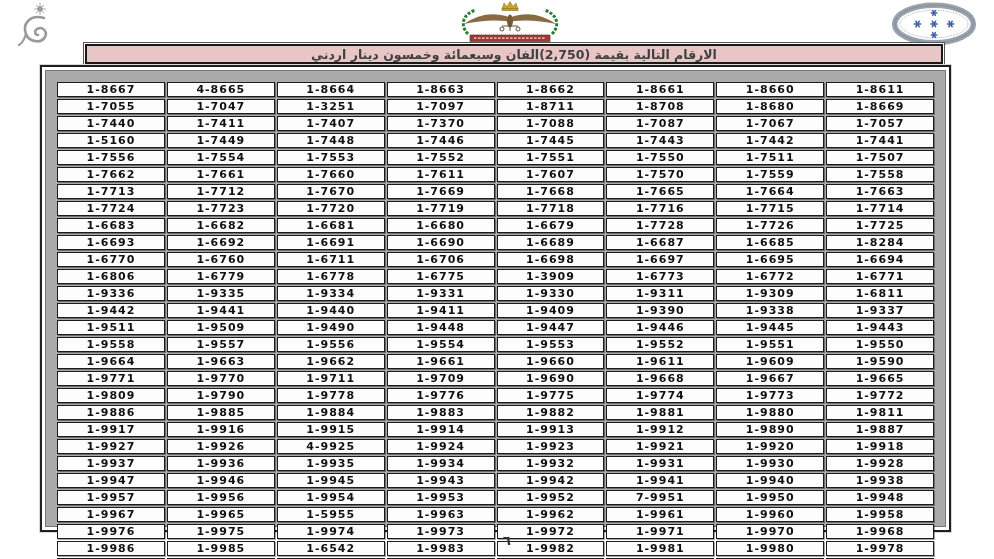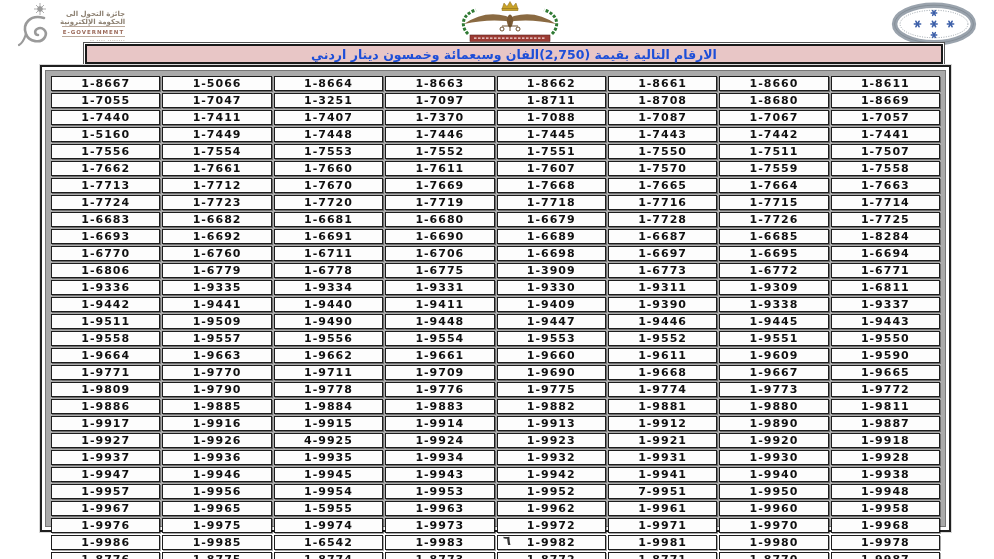--- a/index.html
+++ b/index.html
@@ -14,31 +14,31 @@
   .award-text .en{color:#9b6a5a;font-size:5.5px;letter-spacing:1px;border-top:1px solid #b9a89a;border-bottom:1px solid #b9a89a;display:inline-block;padding:0.5px 1px;}
   .award-text .tiny{color:#b0a698;font-size:4.5px;letter-spacing:0.5px;}
   .logo-center{position:absolute;left:452px;top:0;width:116px;height:44px;}
   .logo-right{position:absolute;left:888px;top:2px;width:92px;height:44px;}
   
   .title-band{
     position:absolute;left:85px;top:44px;width:858px;height:20px;
     background:#e8c6c6;border:2px solid #1a1a1a;
     box-shadow:0 0 0 1px #ffffff,0 0 0 2px #555555;
     box-sizing:border-box;display:flex;align-items:center;justify-content:center;
-    direction:rtl;font-weight:bold;font-size:12.5px;color:#1d4ed8;letter-spacing:0.2px;
+    direction:rtl;font-weight:bold;font-size:12.5px;color:#404040;letter-spacing:0.2px;
   }
   
   .table-outer{
     position:absolute;left:40px;top:65px;width:911px;height:467px;
     border:2px solid #1f1f1f;background:#ffffff;padding:3px;box-sizing:border-box;
     box-shadow:0 0 0 1px #d9d9d9;
   }
   .serial-grid{
     width:100%;height:100%;box-sizing:border-box;background:#aaaaaa;
-    border:1px solid #777777;padding:5px;
+    border:1px solid #777777;padding:11px;
     display:grid;grid-template-columns:repeat(8,1fr);grid-auto-rows:1fr;gap:2px;
   }
   .cell{
     background:#fdfdfd;border:1px solid #1c1c1c;box-shadow:1px 1px 0 rgba(0,0,0,0.35);
     display:flex;align-items:center;justify-content:center;
     font-weight:bold;font-size:11px;color:#111111;letter-spacing:1px;
     font-family:"DejaVu Sans",sans-serif;
   }
   
   .page-number{
@@ -60,26 +60,20 @@
           <line x1="27" y1="7" x2="30" y2="7"></line>
         <line x1="20" y1="3" x2="22" y2="5"></line>
           <line x1="26" y1="9" x2="28" y2="11"></line>
         <line x1="28" y1="3" x2="26" y2="5"></line>
           <line x1="22" y1="9" x2="20" y2="11"></line>
       </g>
       <path d="M28,16 C14,12 6,22 10,32 C13,40 25,42 29,35 C32,29 26,24 21,27 C18,29 19,33 22,33" stroke-width="2.6" stroke-linecap="round"></path>
       <path d="M10,32 C8,38 5,42 3,43" stroke-width="2.2" stroke-linecap="round"></path>
     </g>
   </svg>
-  <div class="award-text">
-    <div>جائزة التحول الى</div>
-    <div>الحكومة الإلكترونية</div>
-    <div class="en">E-GOVERNMENT</div>
-    <div class="tiny">········ ···· ··</div>
-  </div>
 </div>
 
 <div class="logo-center">
   <svg width="116" height="44" viewBox="0 0 116 44">
 
     <g stroke="#2f7a33" fill="none">
       <path d="M16,34 C8,26 10,14 24,10" stroke-width="3" stroke-dasharray="3,1.5"></path>
       <path d="M100,34 C108,26 106,14 92,10" stroke-width="3" stroke-dasharray="3,1.5"></path>
     </g>
 
@@ -138,21 +132,21 @@
         </g>
     </g>
   </svg>
 </div>
 
 <div class="title-band">الارقام التالية بقيمة  (2,750)الفان وسبعمائة وخمسون دينار اردني</div>
 
 <div class="table-outer">
   <div class="serial-grid">
       <div class="cell">1-8667</div>
-      <div class="cell">1-5066</div>
+      <div class="cell">4-8665</div>
       <div class="cell">1-8664</div>
       <div class="cell">1-8663</div>
       <div class="cell">1-8662</div>
       <div class="cell">1-8661</div>
       <div class="cell">1-8660</div>
       <div class="cell">1-8611</div>
       <div class="cell">1-7055</div>
       <div class="cell">1-7047</div>
       <div class="cell">1-3251</div>
       <div class="cell">1-7097</div>

